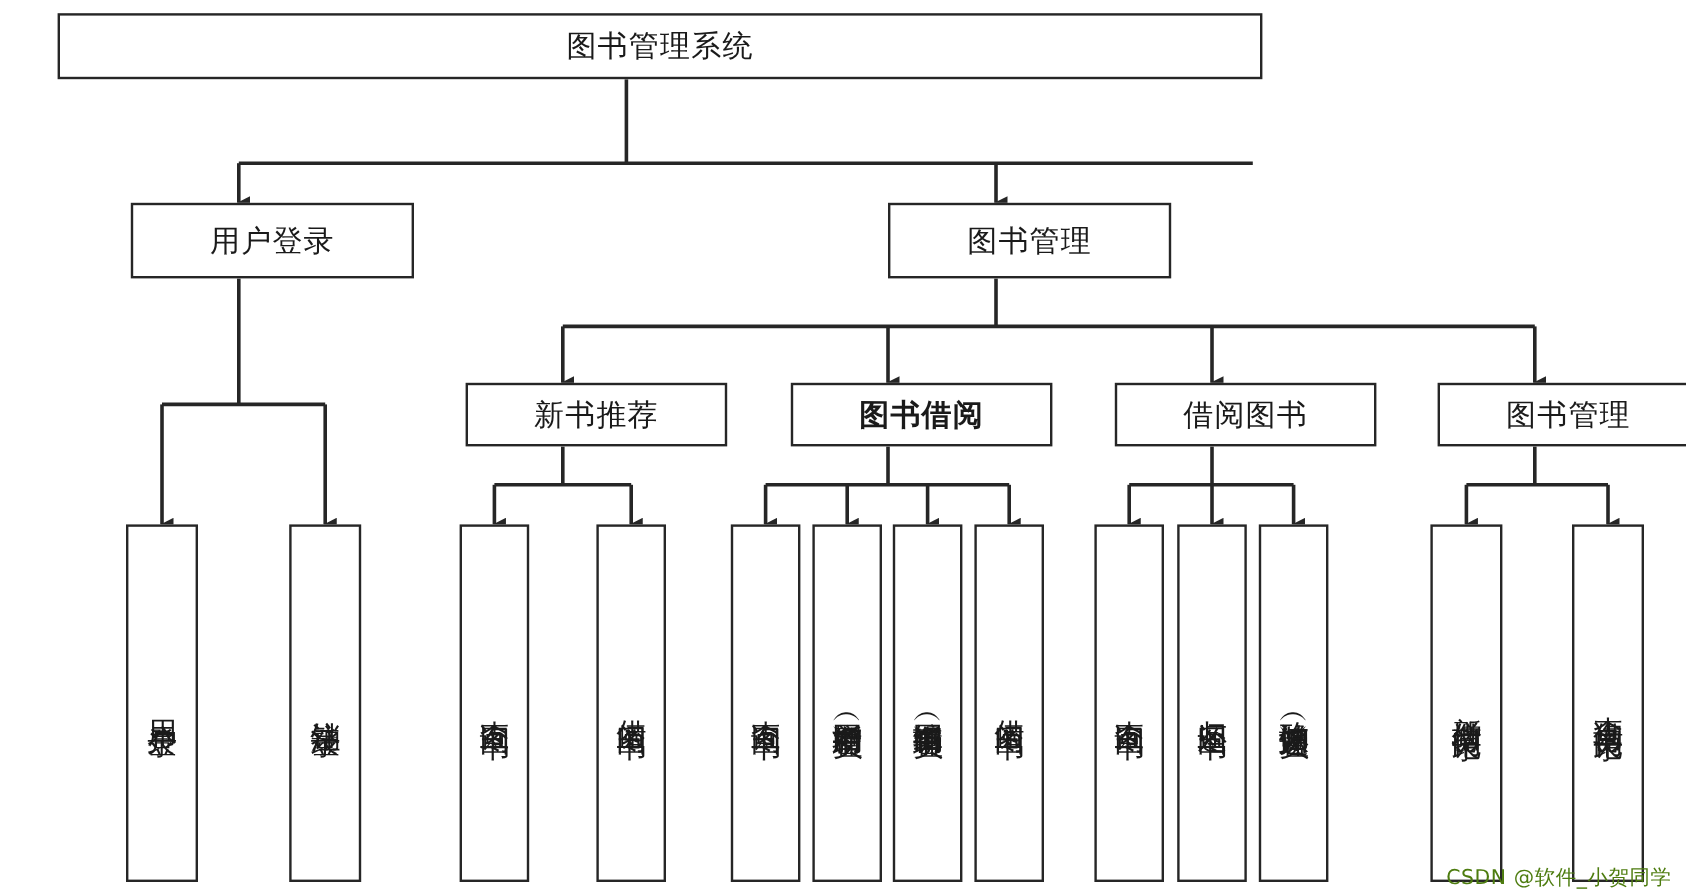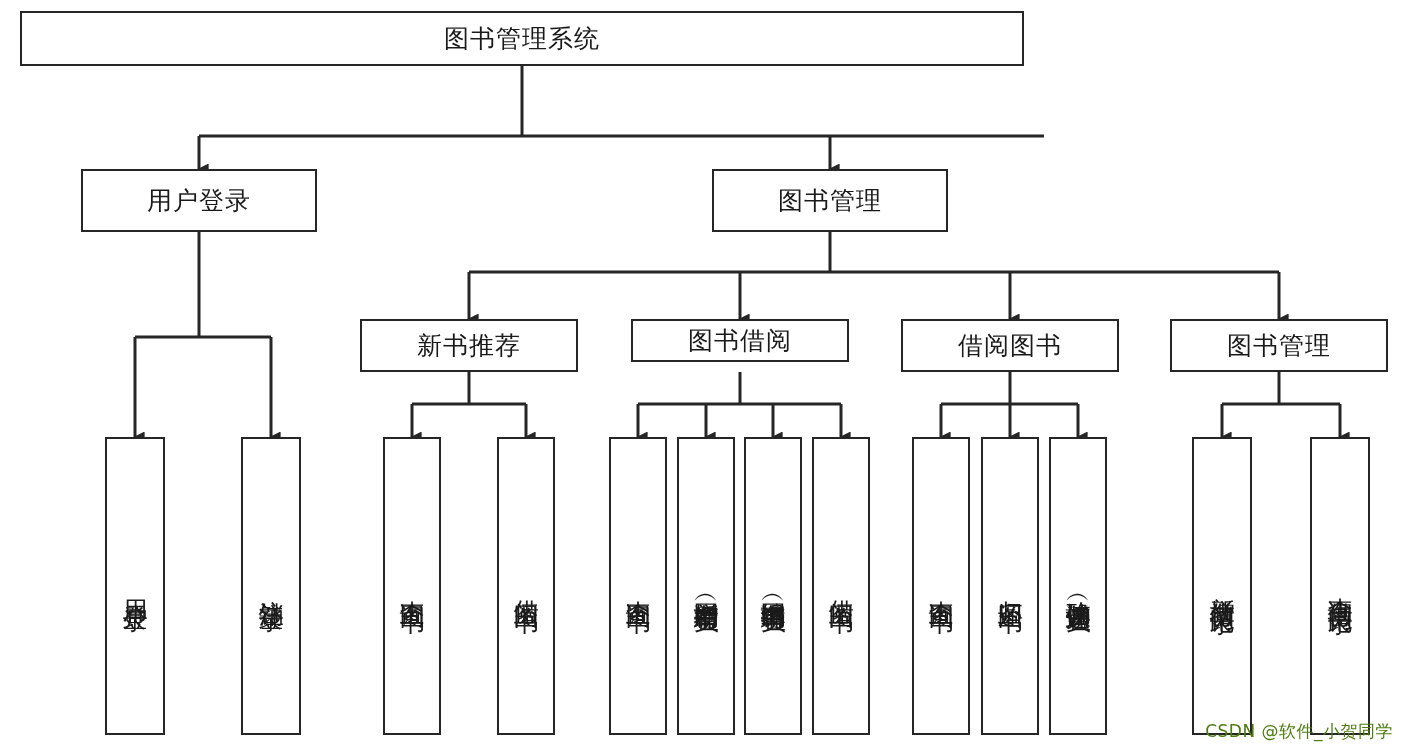--- a/index.html
+++ b/index.html
@@ -34,20 +34,21 @@
     display: flex;
     align-items: center;
     justify-content: center;
     color: #1a1a1a;
   }
   .node.h {
     font-size: 25px;
     line-height: 1.1;
     letter-spacing: 1px;
     white-space: nowrap;
+    margin-left: 28px;
   }
   .node.root {
     font-size: 25px;
   }
   .node.v {
     padding: 6px 0;
   }
   .node.v .vtext {
     writing-mode: vertical-rl;
     text-orientation: upright;
@@ -125,21 +126,21 @@
       <path d="M1340,404 L1340,437" marker-end="url(#arrow)"></path>
     </g>
   </svg>
 
   <div class="node h root" style="left:20px; top:11px; width:1004px; height:55px;">图书管理系统</div>
 
   <div class="node h" style="left:81px; top:169px; width:236px; height:63px;">用户登录</div>
   <div class="node h" style="left:360px; top:319px; width:218px; height:53px;">新书推荐</div>
 
   <div class="node h" style="left:712px; top:169px; width:236px; height:63px;">图书管理</div>
-  <div class="node h" style="left:631px; top:319px; width:218px; height:43px;">图书借阅</div>
+  <div class="node h" style="left:631px; top:319px; width:218px; height:53px;font-weight:bold;">图书借阅</div>
   <div class="node h" style="left:901px; top:319px; width:218px; height:53px;">借阅图书</div>
   <div class="node h" style="left:1170px; top:319px; width:218px; height:53px;">图书管理</div>
 
   <div class="node v" style="left:105px; top:437px; width:60px; height:298px;">
     <span class="vtext">用户登录</span>
   </div>
   <div class="node v" style="left:241px; top:437px; width:60px; height:298px;">
     <span class="vtext">注销登录</span>
   </div>
 

